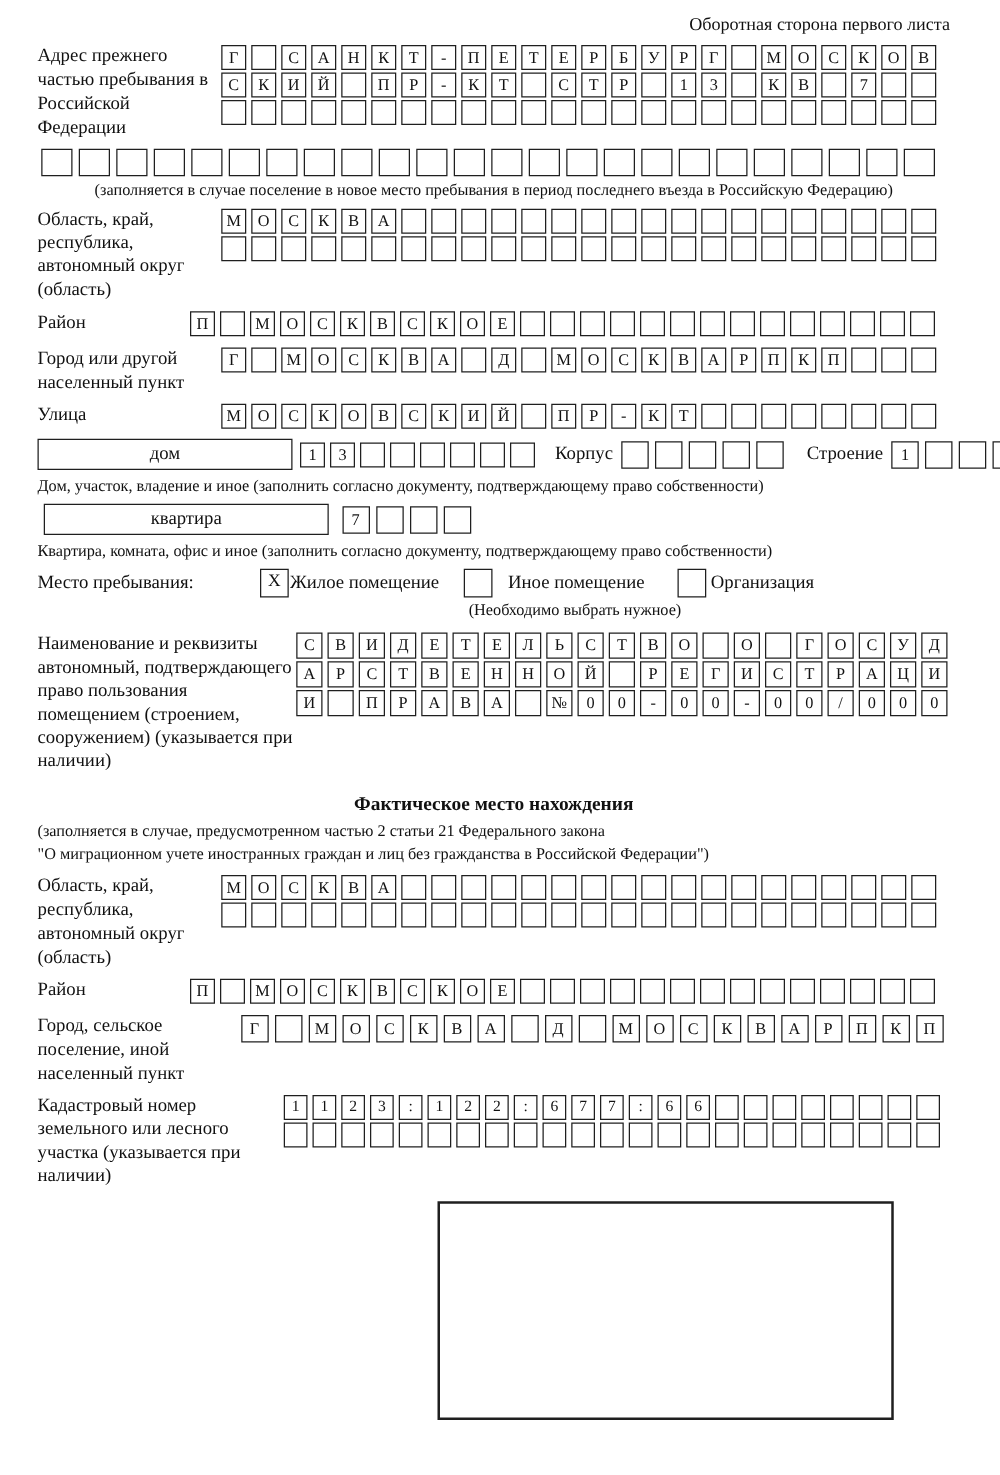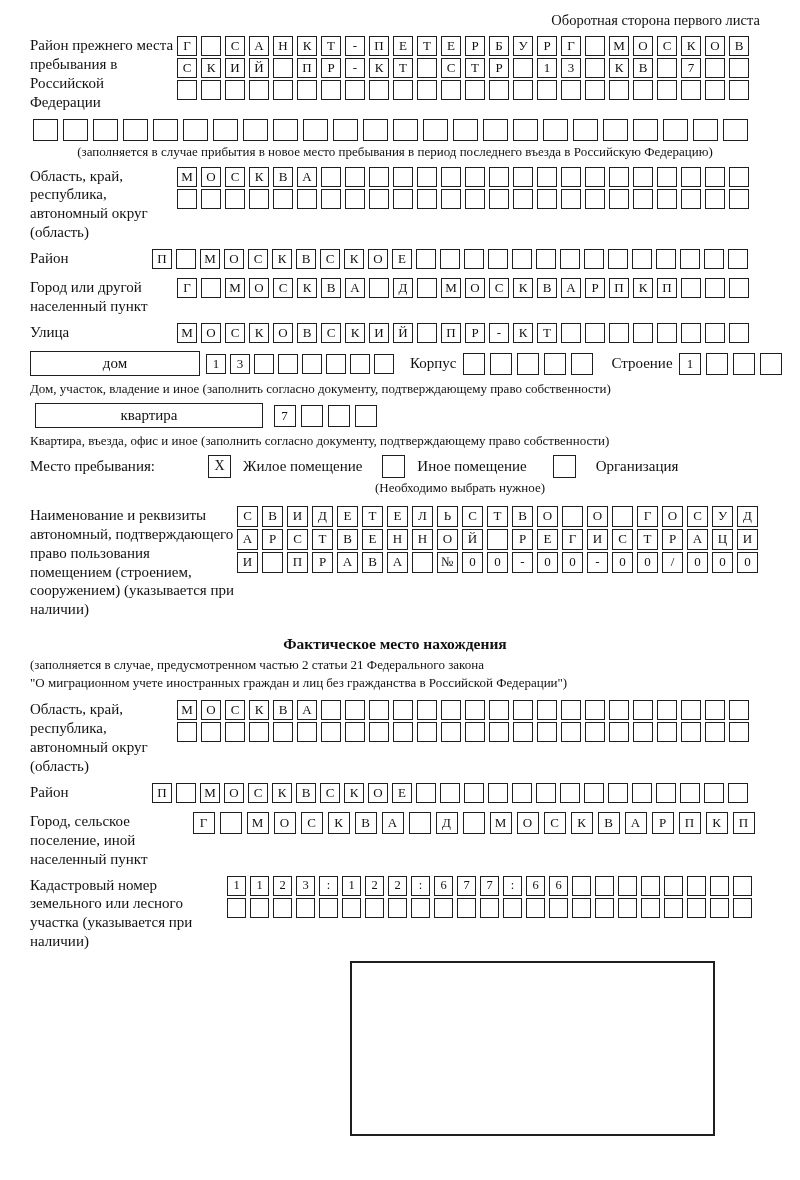--- a/index.html
+++ b/index.html
@@ -32,21 +32,21 @@
   .stampbox{box-sizing:border-box;width:365px;height:175px;border:2px solid #1f1f1f;margin-left:35px;}
 </style>
 </head>
 <body>
 
 <div class="page">
 
   <div class="hdr">Оборотная сторона первого листа</div>
 
   <div class="field">
-    <div class="lbl w145">Район прежнего места пребывания в Российской Федерации</div>
+    <div class="lbl w145">Адрес прежнего частью пребывания в Российской Федерации</div>
     <div class="rows">
       <div class="cellrow">
           <span class="cell">Г</span>
           <span class="cell"></span>
           <span class="cell">С</span>
           <span class="cell">А</span>
           <span class="cell">Н</span>
           <span class="cell">К</span>
           <span class="cell">Т</span>
           <span class="cell">-</span>
@@ -140,21 +140,21 @@
       <span class="cell"></span>
       <span class="cell"></span>
       <span class="cell"></span>
       <span class="cell"></span>
       <span class="cell"></span>
       <span class="cell"></span>
       <span class="cell"></span>
       <span class="cell"></span>
       <span class="cell"></span>
     </div>
-  <div class="cap">(заполняется в случае прибытия в новое место пребывания в период последнего въезда в Российскую Федерацию)</div>
+  <div class="cap">(заполняется в случае поселение в новое место пребывания в период последнего въезда в Российскую Федерацию)</div>
 
 
   <div class="field">
     <div class="lbl w145">Область, край, республика, автономный округ (область)</div>
     <div class="rows">
       <div class="cellrow">
           <span class="cell">М</span>
           <span class="cell">О</span>
           <span class="cell">С</span>
           <span class="cell">К</span>
@@ -299,21 +299,21 @@
           <span class="cell"></span>
           <span class="cell"></span>
           <span class="cell"></span>
           <span class="cell"></span>
           <span class="cell"></span>
         </div>
     </div>
   </div>
 
   <div class="inline">
-    <div class="widebox" style="width:170px;">дом</div>
+    <div class="widebox" style="width:204px;">дом</div>
     <div class="cellrow" style="margin-left:4px;">
         <span class="cell">1</span>
         <span class="cell">3</span>
         <span class="cell"></span>
         <span class="cell"></span>
         <span class="cell"></span>
         <span class="cell"></span>
         <span class="cell"></span>
         <span class="cell"></span>
       </div>
@@ -337,30 +337,30 @@
 
   <div class="inline">
     <div class="widebox" style="width:228px;margin-left:5px;">квартира</div>
     <div class="cellrow mid" style="margin-left:8px;">
         <span class="cell">7</span>
         <span class="cell"></span>
         <span class="cell"></span>
         <span class="cell"></span>
       </div>
   </div>
-  <div class="cap" style="text-align:left;margin-top:4px;">Квартира, въезда, офис и иное (заполнить согласно документу, подтверждающему право собственности)</div>
+  <div class="cap" style="text-align:left;margin-top:4px;">Квартира, комната, офис и иное (заполнить согласно документу, подтверждающему право собственности)</div>
 
   <div class="inline">
     <div class="txt" style="width:178px;">Место пребывания:</div>
     <div class="chk">X</div>
-    <div class="txt" style="margin-left:12px;">Жилое помещение</div>
+    <div class="txt" style="margin-left:1px;">Жилое помещение</div>
     <div class="chk" style="margin-left:20px;"></div>
     <div class="txt" style="margin-left:12px;">Иное помещение</div>
     <div class="chk" style="margin-left:26px;"></div>
-    <div class="txt" style="margin-left:20px;">Организация</div>
+    <div class="txt" style="margin-left:4px;">Организация</div>
   </div>
   <div class="cap-mesto">(Необходимо выбрать нужное)</div>
 
   <div class="field" style="margin-top:8px;">
     <div class="lbl w205">Наименование и реквизиты автономный, подтверждающего право пользования помещением (строением, сооружением) (указывается при наличии)</div>
     <div class="rows">
       <div class="cellrow doc">
           <span class="cell">С</span>
           <span class="cell">В</span>
           <span class="cell">И</span>

